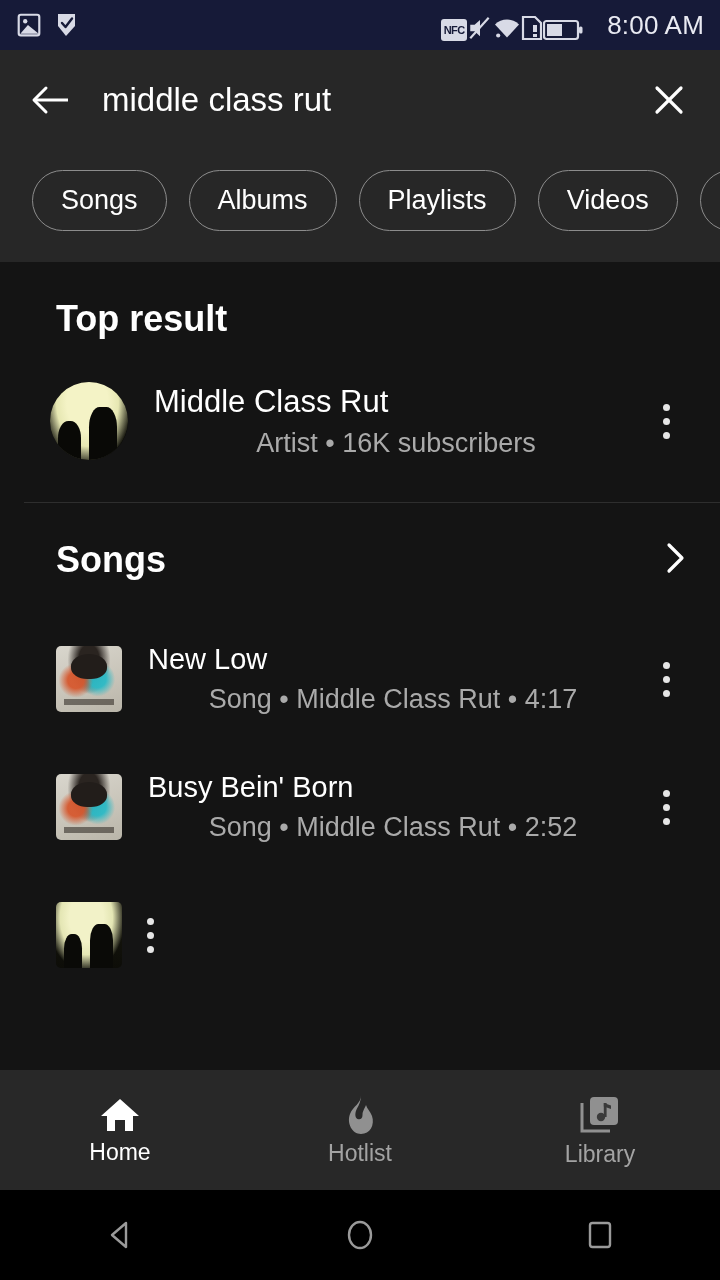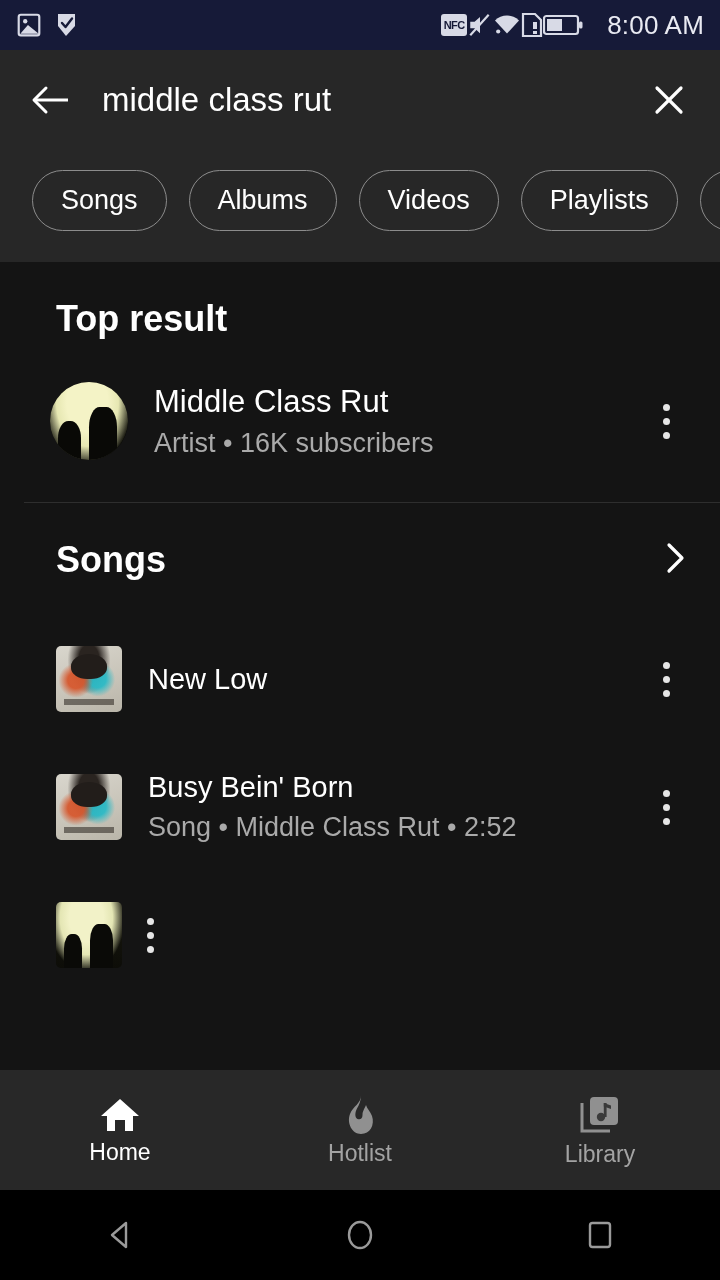--- a/index.html
+++ b/index.html
@@ -12,21 +12,21 @@
   #screen { position:relative; width:720px; height:1280px; background:#141414; }
 
   
   .statusbar{
     position:absolute; top:0; left:0; width:720px; height:50px;
     background:#161a38;
     display:flex; align-items:center; justify-content:space-between;
     padding:0 16px;
   }
   .sb-left{ display:flex; align-items:center; gap:13px; }
-  .sb-right{ display:flex; align-items:center; }
+  .sb-right{ display:flex; align-items:flex-end; }
   .sb-icon{ display:flex; align-items:center; justify-content:center; }
   .sb-time{
     color:#e9eaf2; font-size:26px; letter-spacing:.2px;
     font-family:"Liberation Sans", sans-serif; white-space:nowrap;margin-left:24px;
   }
   .nfc-badge{
     width:26px;height:22px;border-radius:3px;background:#d8dae6;
     color:#161a38;font-size:11px;font-weight:bold;
     display:flex;align-items:center;justify-content:center;
     letter-spacing:-0.5px; font-family:"Liberation Sans", sans-serif;
@@ -93,21 +93,21 @@
     background:#000; position:relative; margin-left:6px;
   }
   .row-text{ flex:1 1 auto; margin-left:26px; min-width:0; }
   .row-title{
     color:#ffffff; font-size:29px; white-space:nowrap;
     overflow:hidden; text-overflow:ellipsis;
   }
   .row-title.big{ font-size:31px; }
   .row-sub{
     color:#aaaaaa; font-size:27px; margin-top:8px;
-    white-space:nowrap; overflow:hidden; text-overflow:ellipsis;
+    white-space:nowrap; overflow:hidden; text-overflow:ellipsis;text-align:center;
   }
   .kebab{
     flex:0 0 auto; width:56px; height:56px;
     display:flex; flex-direction:column; align-items:center; justify-content:center; gap:7px;
   }
   .kebab i{ display:block; width:7px; height:7px; border-radius:50%; background:#e6e6e6; }
 
   .songs-list .row{ margin-top:0; height:128px; }
 
   
@@ -242,22 +242,22 @@
       <span class="icon-btn">
         <svg width="36" height="36" viewBox="0 0 36 36">
           <line x1="6" y1="6" x2="30" y2="30" stroke="#ffffff" stroke-width="3.2" stroke-linecap="round"></line>
           <line x1="30" y1="6" x2="6" y2="30" stroke="#ffffff" stroke-width="3.2" stroke-linecap="round"></line>
         </svg>
       </span>
     </div>
     <div class="chips">
       <div class="chip">Songs</div>
       <div class="chip">Albums</div>
+      <div class="chip">Playlists</div>
       <div class="chip">Videos</div>
-      <div class="chip">Playlists</div>
       <div class="chip">Artists</div>
     </div>
   </div>
 
   <div class="content">
 
     <div class="section-title">Top result</div>
 
     <div class="row toprow">
       <div class="thumb-wrap">
@@ -294,20 +294,21 @@
 
       <div class="row">
         <div class="thumb-wrap">
           <div class="art art-newlow">
               <span class="face"></span>
               <span class="cap"></span>
             </div>
         </div>
         <div class="row-text">
           <div class="row-title">New Low</div>
+          <div class="row-sub">Song • Middle Class Rut • 4:17</div>
         </div>
         <div class="kebab">
           <i></i>
             <i></i>
             <i></i>
         </div>
       </div>
 
       <div class="row">
         <div class="thumb-wrap">

